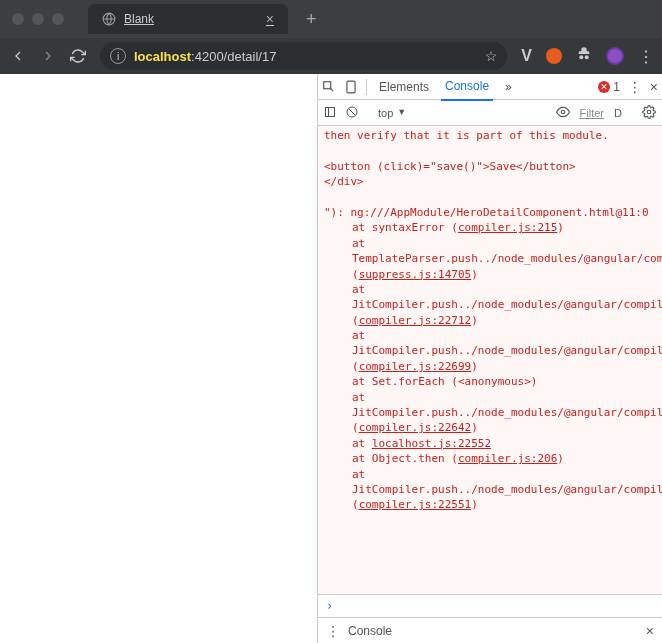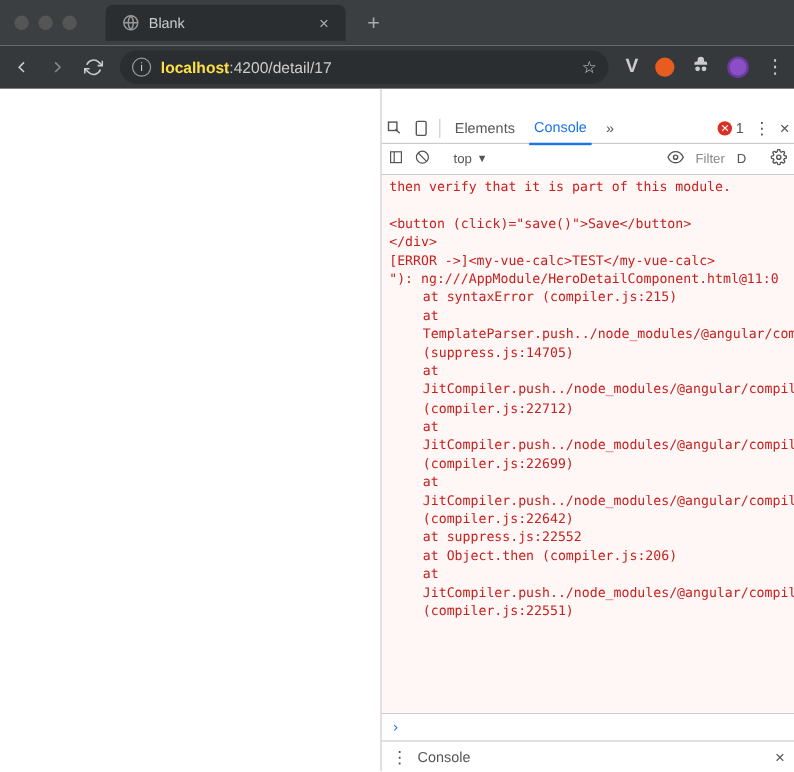--- a/index.html
+++ b/index.html
@@ -1,60 +1,60 @@
 <!DOCTYPE html>
 <html><head>
 <meta charset="utf-8">
 <style>
 * { margin: 0; padding: 0; box-sizing: border-box; }
 body { font-family: -apple-system, BlinkMacSystemFont, "Segoe UI", sans-serif; background: #fff; width: 662px; height: 643px; overflow: hidden; }
 
 .titlebar { background: #3b3f42; height: 38px; display: flex; align-items: center; padding: 0 12px; gap: 8px; }
 .traffic { display: flex; gap: 8px; }
 .traffic span { width: 12px; height: 12px; border-radius: 50%; background: #555; }
-.tab { background: #2a2e31; height: 30px; margin-left: 16px; padding: 1px 14px; display: flex; align-items: center; gap: 8px; color: #ccc; font-size: 12px; border-radius: 6px 6px 0 0; min-width: 200px; }
+.tab { background: #2a2e31; height: 30px; margin-left: 16px; padding: 1px 14px; display: flex; align-items: center; gap: 8px; color: #ccc; font-size: 12px; border-radius: 6px 6px 0 0; min-width: 200px; text-decoration: underline; }
 .tab .favicon { width: 14px; height: 14px; }
 .tab-close { margin-left: auto; color: #aaa; font-size: 14px; }
 .newtab { color: #aaa; margin-left: 10px; font-size: 18px; }
 
 .toolbar { background: #35393c; height: 36px; display: flex; align-items: center; padding: 0 10px; gap: 14px; color: #ccc; }
 .toolbar .navicon { width: 16px; height: 16px; display: flex; align-items: center; justify-content: center; }
 .addrbar { flex: 1; background: #2a2e31; height: 28px; border-radius: 14px; display: flex; align-items: center; padding: 0 10px; color: #ccc; font-size: 13px; }
 .addrbar .info { width: 16px; height: 16px; border: 1px solid #999; border-radius: 50%; display: flex; align-items: center; justify-content: center; font-size: 10px; margin-right: 8px; }
 .addrbar .host b { color: #fde047; font-weight: 600; }
 .addrbar .star { margin-left: auto; font-size: 14px; }
 .ext-v { font-weight: bold; }
 .ext-o { width: 16px; height: 16px; background: #e85d1f; border-radius: 50%; }
 .ext-p { width: 18px; height: 18px; background: #8a4fc4; border-radius: 50%; border: 2px solid #6b3a9e; }
 .menu3 { font-size: 16px; letter-spacing: -2px; }
 
 .content { display: flex; height: calc(100% - 74px); }
 .page { flex: 1; background: #fff; }
 .devtools { width: 345px; border-left: 1px solid #ccc; display: flex; flex-direction: column; background: #fff; }
 
-.dt-tabs { height: 26px; border-bottom: 1px solid #ccc; display: flex; align-items: center; padding: 0 4px; gap: 8px; font-size: 12px; color: #555; margin-top: 20px; }
+.dt-tabs { height: 26px; border-bottom: 1px solid #ccc; display: flex; align-items: center; padding: 0 4px; gap: 8px; font-size: 12px; color: #555; }
 .dt-tabs .dticon { width: 14px; height: 14px; }
 .dt-tabs .sep { width: 1px; height: 16px; background: #ccc; }
 .dt-tabs .tabitem { padding: 6px 4px; }
 .dt-tabs .tabitem.active { color: #1a73e8; border-bottom: 2px solid #1a73e8; }
 .dt-tabs .errcount { margin-left: auto; display: flex; align-items: center; gap: 3px; }
 .dt-tabs .errbadge { width: 12px; height: 12px; background: #d93025; border-radius: 50%; color: #fff; font-size: 9px; display: flex; align-items: center; justify-content: center; }
 .dt-tabs .dots { font-size: 14px; }
 .dt-tabs .close { font-size: 14px; }
 
 .dt-subbar { height: 26px; border-bottom: 1px solid #ccc; display: flex; align-items: center; padding: 0 6px; gap: 10px; font-size: 11px; color: #555; }
 .dt-subbar .ctx { display: flex; align-items: flex-start; gap: 4px; }
 .dt-subbar .ctx .caret { font-size: 9px; }
 .dt-subbar .eye { margin-left: auto; }
-.dt-subbar .filter { color: #888; }
+.dt-subbar .filter { color: #888; text-decoration: underline; }
 .dt-subbar .gear { }
 
 .console { flex: 1; overflow: auto; font-family: Menlo, Consolas, monospace; font-size: 11px; line-height: 1.4; padding: 2px 6px; background: #fff6f6; }
 .console .msg { color: #c5221f; }
-.console .link { color: #c5221f; cursor: pointer; }
+.console .link { color: #c5221f; text-decoration: underline; cursor: pointer; }
 .console .indent { padding-left: 28px; display: block; }
 
 .prompt { border-top: 1px solid #ccc; padding: 4px 8px; font-family: Menlo, monospace; font-size: 12px; color: #1a73e8; }
 
 .drawer { border-top: 1px solid #ccc; height: 26px; display: flex; align-items: center; padding: 0 8px; font-size: 12px; color: #555; gap: 8px; }
 .drawer .dots { font-size: 14px; }
 .drawer .close { margin-left: auto; font-size: 14px; }
 </style>
 </head>
 <body>
@@ -159,29 +159,30 @@
             <path d="M19.4 15a1.65 1.65 0 00.33 1.82l.06.06a2 2 0 11-2.83 2.83l-.06-.06a1.65 1.65 0 00-1.82-.33 1.65 1.65 0 00-1 1.51V21a2 2 0 01-4 0v-.09a1.65 1.65 0 00-1-1.51 1.65 1.65 0 00-1.82.33l-.06.06a2 2 0 11-2.83-2.83l.06-.06a1.65 1.65 0 00.33-1.82 1.65 1.65 0 00-1.51-1H3a2 2 0 010-4h.09a1.65 1.65 0 001.51-1 1.65 1.65 0 00-.33-1.82l-.06-.06a2 2 0 112.83-2.83l.06.06a1.65 1.65 0 001.82.33h0a1.65 1.65 0 001-1.51V3a2 2 0 014 0v.09a1.65 1.65 0 001 1.51 1.65 1.65 0 001.82-.33l.06-.06a2 2 0 112.83 2.83l-.06.06a1.65 1.65 0 00-.33 1.82v0a1.65 1.65 0 001.51 1H21a2 2 0 010 4h-.09a1.65 1.65 0 00-1.51 1z"></path>
           </svg></span>
     </div>
 
     <div class="console">
       <div class="msg">
         <span>then verify that it is part of this module.</span><br>
         <br>
         <span>  &lt;button (click)="save()"&gt;Save&lt;/button&gt;</span><br>
         <span>&lt;/div&gt;</span><br>
-        <span>[ERROR -&gt;]&lt;my-vue-calc&gt;TEST&lt;/my-vue-calc&gt;</span><br>
+        <br>
         <span>"):</span>
         <span>ng:///AppModule/HeroDetailComponent.html@11:0</span><br>
         <span class="indent"><span>at syntaxError (</span><span class="link">compiler.js:215</span><span>)</span></span>
         <span class="indent"><span>at TemplateParser.push../node_modules/@angular/compiler/fesm5/compiler.js.TemplateParser.parse (</span><span class="link">suppress.js:14705</span><span>)</span></span>
         <span class="indent"><span>at JitCompiler.push../node_modules/@angular/compiler/fesm5/compiler.js.JitCompiler._parseTemplate (</span><span class="link">compiler.js:22712</span><span>)</span></span>
         <span class="indent"><span>at JitCompiler.push../node_modules/@angular/compiler/fesm5/compiler.js.JitCompiler._compileTemplate (</span><span class="link">compiler.js:22699</span><span>)</span></span>
+        <span class="indent">at Set.forEach (&lt;anonymous&gt;)</span>
         <span class="indent"><span>at JitCompiler.push../node_modules/@angular/compiler/fesm5/compiler.js.JitCompiler._compileComponents (</span><span class="link">compiler.js:22642</span><span>)</span></span>
-        <span class="indent"><span>at </span><span class="link">suppress.js:22552</span></span>
+        <span class="indent"><span>at </span><span class="link">localhost.js:22552</span></span>
         <span class="indent"><span>at Object.then (</span><span class="link">compiler.js:206</span><span>)</span></span>
         <span class="indent"><span>at JitCompiler.push../node_modules/@angular/compiler/fesm5/compiler.js.JitCompiler._compileModuleAndComponents (</span><span class="link">compiler.js:22551</span><span>)</span></span>
       </div>
     </div>
 
     <div class="prompt">›</div>
 
     <div class="drawer">
       <span class="dots">⋮</span>
       <span>Console</span>

